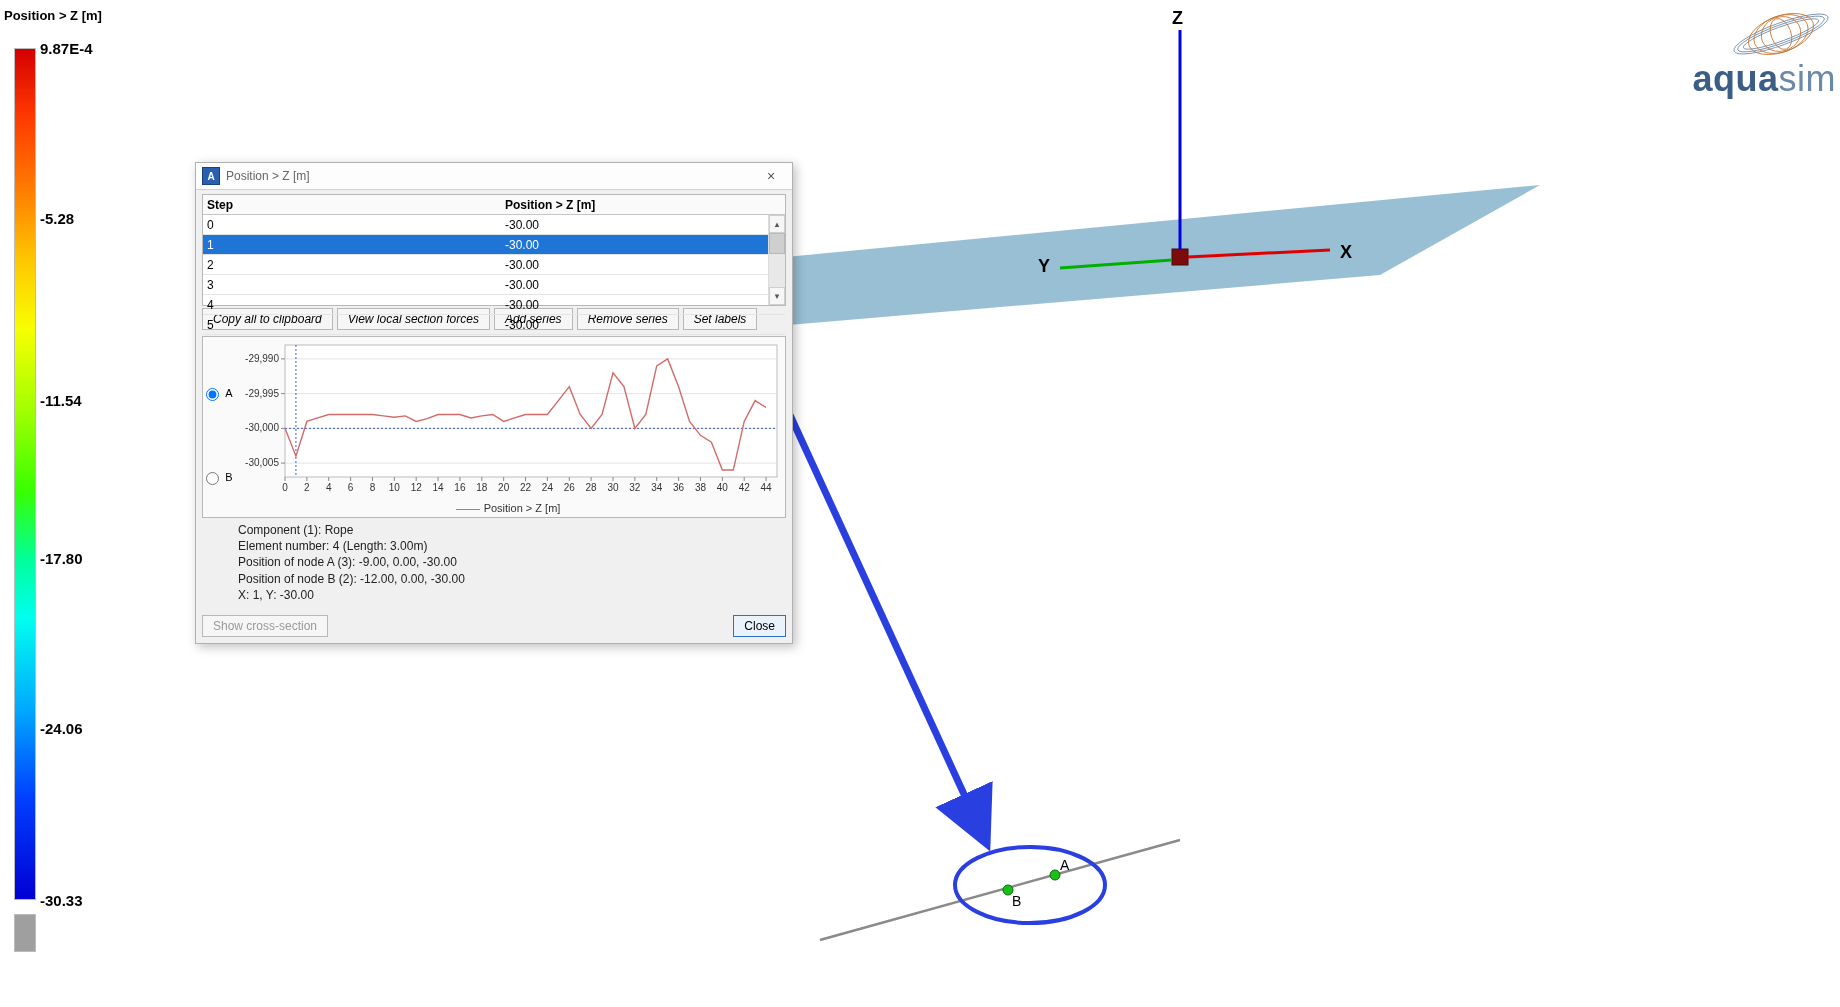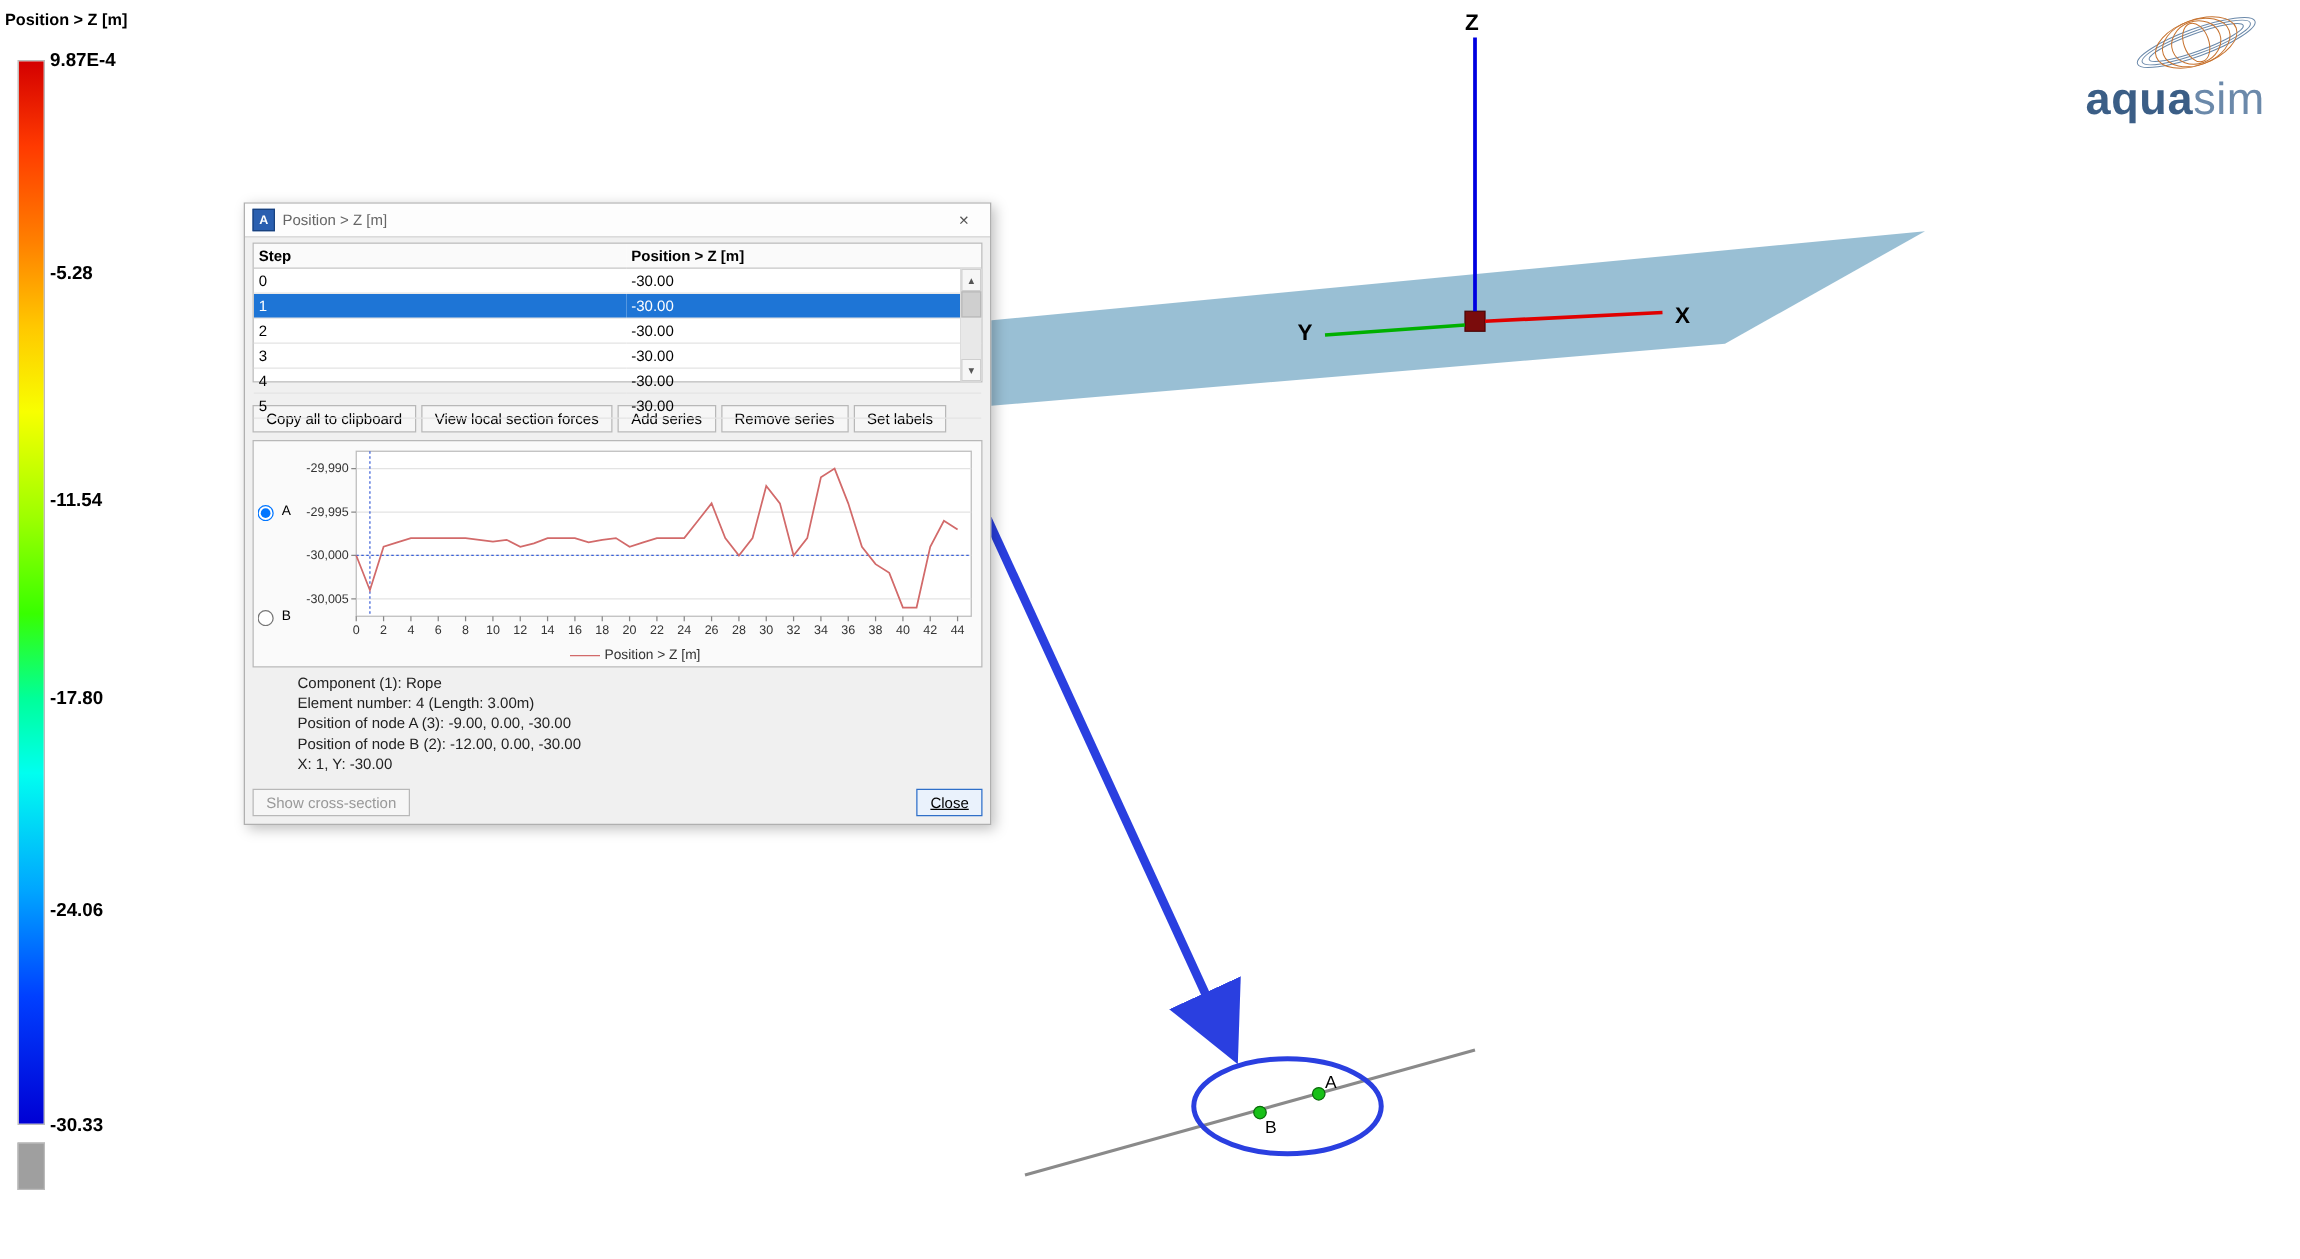--- a/index.html
+++ b/index.html
@@ -63,21 +63,21 @@
   }
   .scale-labels div {
     position: absolute;
     font-size: 15px;
     font-weight: bold;
   }
   
   .logo-wrap {
     position: absolute;
     top: 10px;
-    right: 28px;
+    right: 4px;
     text-align: right;
   }
   .logo-mesh {
     width: 110px;
     height: 48px;
     margin-left: 60px;
     position: relative;
   }
   .logo-text {
     font-size: 36px;
@@ -147,30 +147,30 @@
     display:flex; flex-direction:column; justify-content:space-between;
   }
   .sb-btn {
     height:16px;
     display:flex;align-items:center;justify-content:center;
     background:#f6f6f6;border:1px solid #cfcfcf;font-size:9px;color:#555;
   }
   .sb-track{ flex:1; background:#e8e8e8; position:relative; }
   .sb-thumb{ position:absolute; top:0; left:0; right:0; height:35%; background:#cfcfcf; border:1px solid #b8b8b8;}
   
-  .btn-row { display:flex; gap:4px; margin-top:18px; }
+  .btn-row { display:flex; gap:4px; margin-top:2px;font-style:italic; }
   .btn {
     flex:none;
     padding: 3px 10px;
     background: #f6f6f6;
     border: 1px solid #b8b8b8;
     font-size: 12px;
     cursor: pointer;
   }
-  .btn.primary { border:1px solid #2f6fc8; background:#eaf2fc;text-decoration:underline; }
+  .btn.primary { border:1px solid #2f6fc8; background:#eaf2fc; }
   .btn.disabled { color:#999;text-align:right; }
   
   .chart-box {
     margin-top:6px;
     height: 180px;
     border: 1px solid #b8b8b8;
     background: #fafafa;
     display:flex;
     align-items:stretch;
   }

